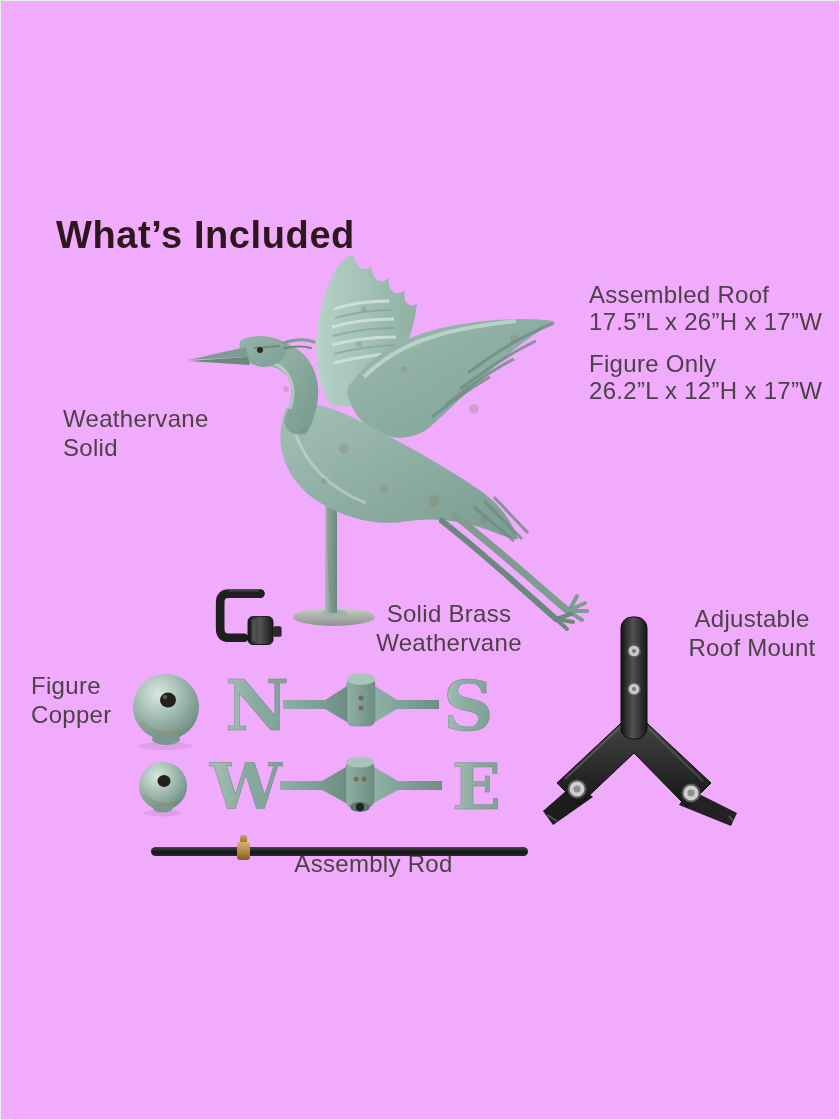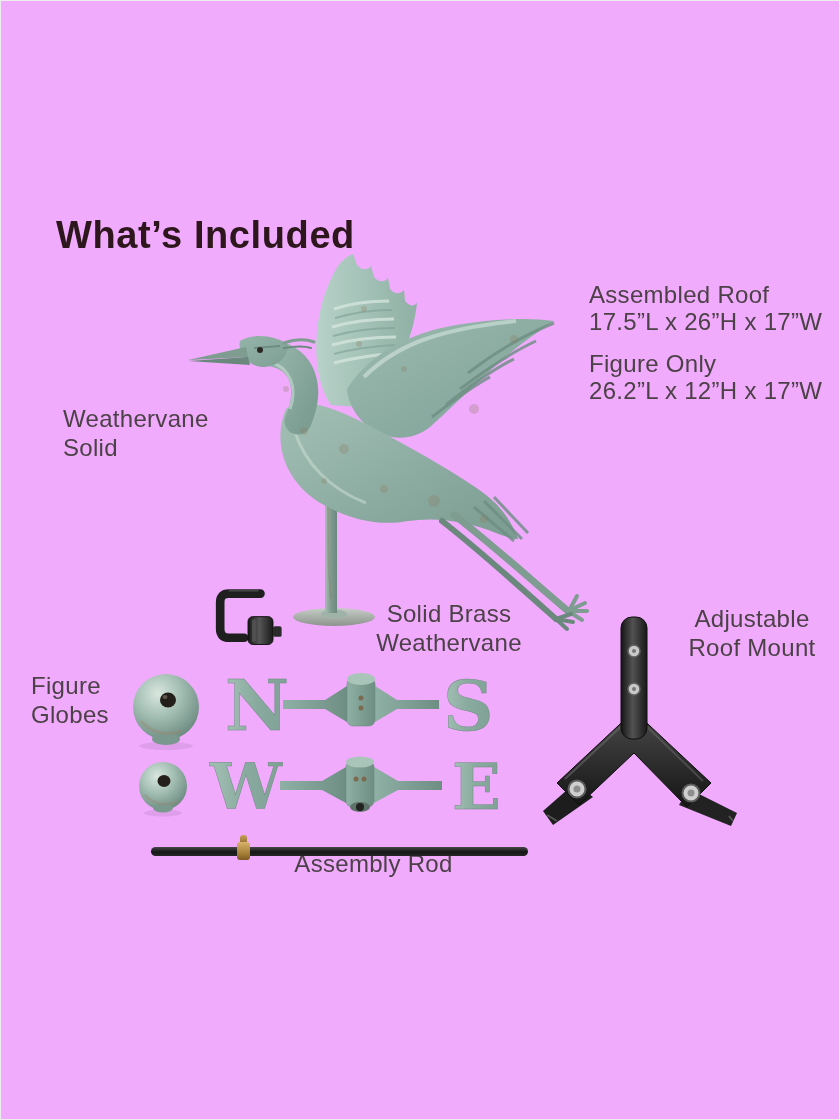--- a/index.html
+++ b/index.html
@@ -58,21 +58,21 @@
     </div>
   </div>
 
   <div class="abs label" style="left:62px; top:403px;">
     <div>Weathervane</div>
     <div>Solid</div>
   </div>
 
   <div class="abs label" style="left:30px; top:670px;">
     <div>Figure</div>
-    <div>Globes</div>
+    <div>Copper</div>
   </div>
 
   <div class="abs label center" style="left:350px; top:598px; width:196px;text-align:center;">
     <div>Solid Brass</div>
     <div>Weathervane</div>
   </div>
 
   <div class="abs label center" style="left:656px; top:603px; width:190px;">
     <div>Adjustable</div>
     <div>Roof Mount</div>

